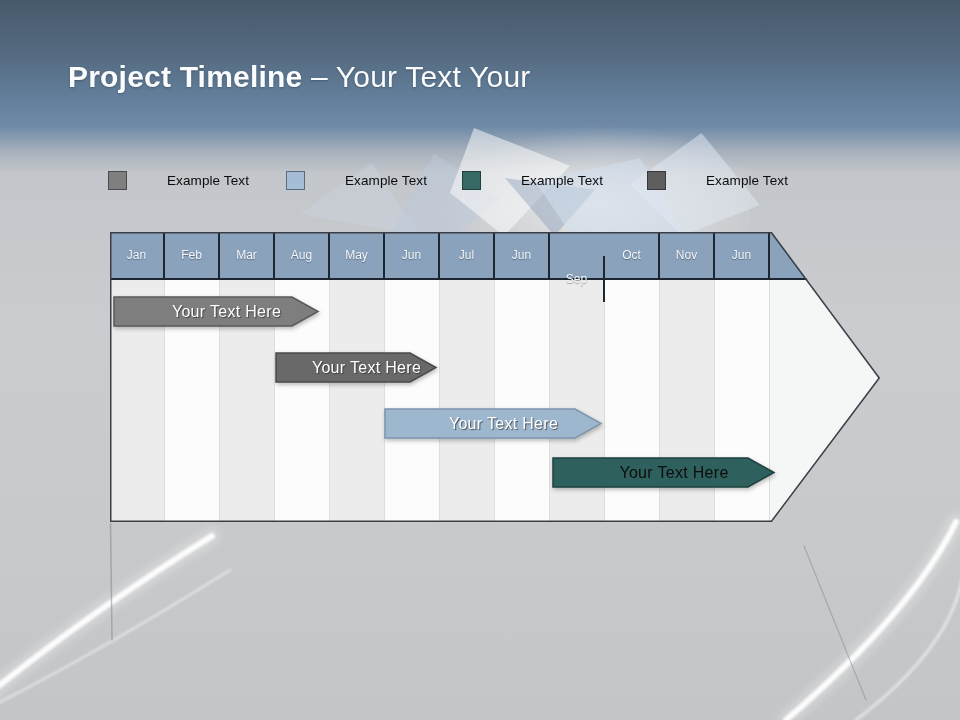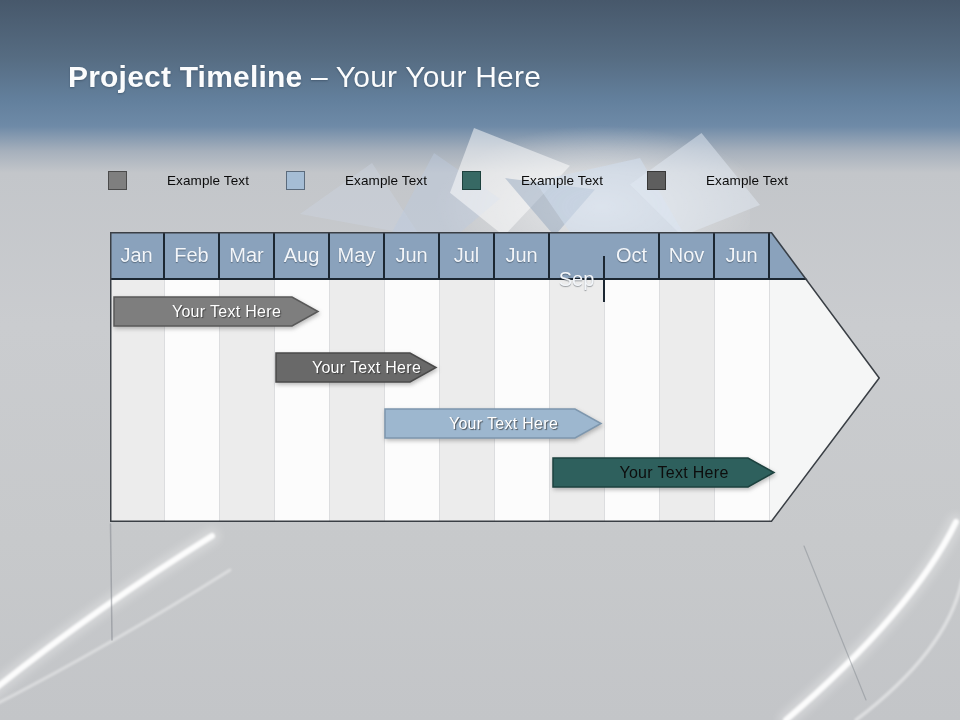--- a/index.html
+++ b/index.html
@@ -30,21 +30,21 @@
   .legend-item{position:absolute;top:168px;height:24px;display:flex;align-items:center;gap:18px;}
   .swatch{width:19px;height:19px;border:1.5px solid #444;box-sizing:border-box;flex:0 0 auto;}
   .legend-label{font-size:13.5px;font-weight:400;color:#0b0b0b;letter-spacing:.1px;white-space:nowrap;margin-left:22px;}
 
   .timeline{position:absolute;left:110px;top:232px;width:770px;height:290px;}
   .tl-svg{position:absolute;left:0;top:0;}
   .tl-clip{position:absolute;left:0;top:0;width:770px;height:290px;
     clip-path:polygon(0 0,662px 0,770px 146px,662px 290px,0 290px);}
   .header-band{position:absolute;left:0;top:0;width:720px;height:48px;box-sizing:border-box;display:flex;}
   .mcell{width:55px;height:46px;box-sizing:border-box;display:flex;align-items:center;justify-content:center;
-    font-size:20px;color:#f3f6fa;text-shadow:0 1px 1px rgba(20,30,40,.4);flex:0 0 auto;}
+    font-size:12px;color:#f3f6fa;text-shadow:0 1px 1px rgba(20,30,40,.4);flex:0 0 auto;}
   .stripes{position:absolute;left:0;top:48px;width:660px;height:242px;display:flex;}
   .stripe{width:55px;height:100%;box-sizing:border-box;border-right:1px solid #dcdddf;flex:0 0 auto;}
   .bars{position:absolute;left:0;top:0;width:770px;height:290px;}
   .bar{position:absolute;filter:drop-shadow(1px 2px 2px rgba(60,60,60,.35));padding-left:48px;}
   .bar svg{position:absolute;left:0;top:0;overflow:visible;}
   .bar-label{position:absolute;left:0;top:0;right:0;bottom:0;display:flex;align-items:center;justify-content:center;
     font-size:16px;letter-spacing:.3px;white-space:nowrap;}
   .bar-label.lt{color:#fff;text-shadow:1px 1px 1px rgba(45,45,45,.75);}
 </style>
 </head>
@@ -68,21 +68,21 @@
       <path d="M -25 705 Q 85 615 212 536" stroke="rgba(255,255,255,.92)" stroke-width="6" style="filter:blur(1px)"></path>
       <path d="M -35 720 Q 95 655 230 570" stroke="rgba(255,255,255,.4)" stroke-width="3" style="filter:blur(1px)"></path>
       <path d="M 786 720 Q 912 612 956 522" stroke="rgba(255,255,255,.28)" stroke-width="16" style="filter:blur(4px)"></path>
       <path d="M 786 720 Q 912 612 956 522" stroke="rgba(255,255,255,.92)" stroke-width="6" style="filter:blur(1px)"></path>
       <path d="M 856 720 Q 948 650 962 580" stroke="rgba(255,255,255,.45)" stroke-width="3.5" style="filter:blur(1px)"></path>
       <path d="M 110.5 524 L 112 640" stroke="rgba(125,130,137,.5)" stroke-width="1.5"></path>
       <path d="M 804 546 L 866 700" stroke="rgba(125,130,137,.45)" stroke-width="1.2"></path>
     </g>
   </svg>
 
-  <h1 class="title"><span class="tb">Project Timeline</span> <span class="tr">– Your Your Here</span></h1>
+  <h1 class="title"><span class="tb">Project Timeline</span> <span class="tr">– Your Text Your</span></h1>
 
   <div id="legend">
       <div class="legend-item" style="left: 108px;">
         <span class="swatch" style="background: rgb(127, 127, 127); border-color: rgb(75, 75, 75);"></span>
         <span class="legend-label">Example Text</span>
       </div>
       <div class="legend-item" style="left: 286px;">
         <span class="swatch" style="background: rgb(165, 189, 213); border-color: rgb(91, 107, 124);"></span>
         <span class="legend-label">Example Text</span>
       </div>

